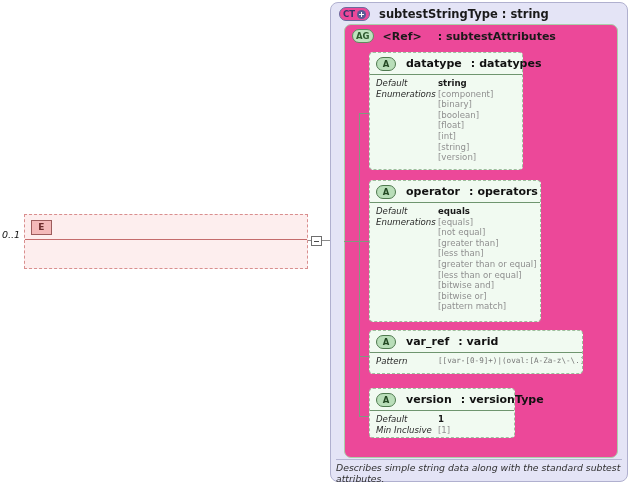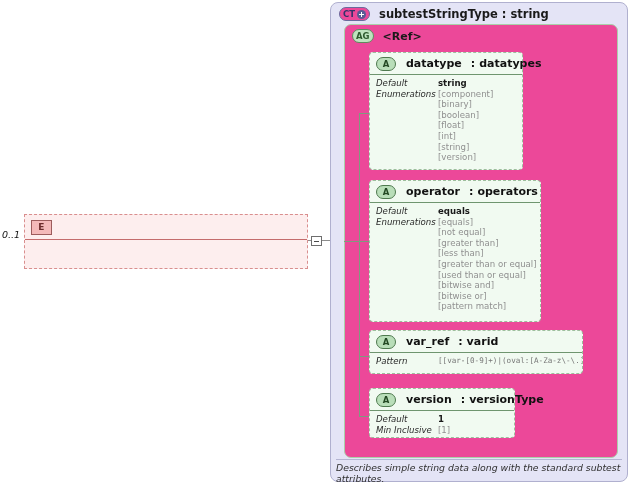--- a/index.html
+++ b/index.html
@@ -305,20 +305,21 @@
         <span class="plus-glyph"></span>
       </span>
       <span class="ct-title">subtestStringType : string</span>
     </div>
   </div>
 
   <div class="ag-box">
     <div class="ag-head">
       <span class="badge-ag">AG</span>
       <span class="ag-ref">&lt;Ref&gt;</span>
+      <span class="ag-type">: subtestAttributes</span>
     </div>
   </div>
 
   <div class="tree-line" style="left:359px; top:113px; width:1px; height:303px;"></div>
   <div class="tree-line" style="left:359px; top:113px; width:10px; height:1px;"></div>
   <div class="tree-line" style="left:359px; top:241px; width:10px; height:1px;"></div>
   <div class="tree-line" style="left:359px; top:356px; width:10px; height:1px;"></div>
   <div class="tree-line" style="left:359px; top:416px; width:10px; height:1px;"></div>
   <div class="tree-line" style="left:344px; top:241px; width:15px; height:1px;"></div>
 
@@ -359,21 +360,21 @@
         <div class="facet-key">Default</div>
         <div class="facet-key">Enumerations</div>
       </div>
       <div class="facet-vals">
         <div class="facet-val default">equals</div>
         <div class="facet-val">[equals]</div>
         <div class="facet-val">[not equal]</div>
         <div class="facet-val">[greater than]</div>
         <div class="facet-val">[less than]</div>
         <div class="facet-val">[greater than or equal]</div>
-        <div class="facet-val">[used than or equal]</div>
+        <div class="facet-val">[less than or equal]</div>
         <div class="facet-val">[bitwise and]</div>
         <div class="facet-val">[bitwise or]</div>
         <div class="facet-val">[pattern match]</div>
       </div>
     </div>
   </div>
 
   <div class="attr" style="left:369px; top:330px; width:214px; height:44px;">
     <div class="attr-head">
       <span class="badge-a">A</span>

